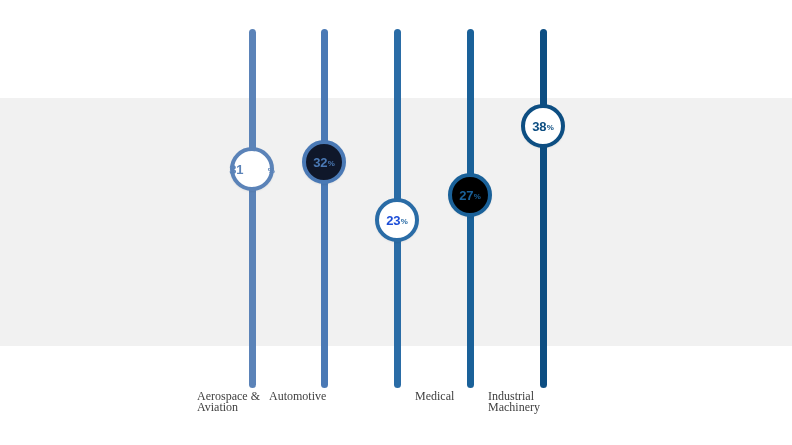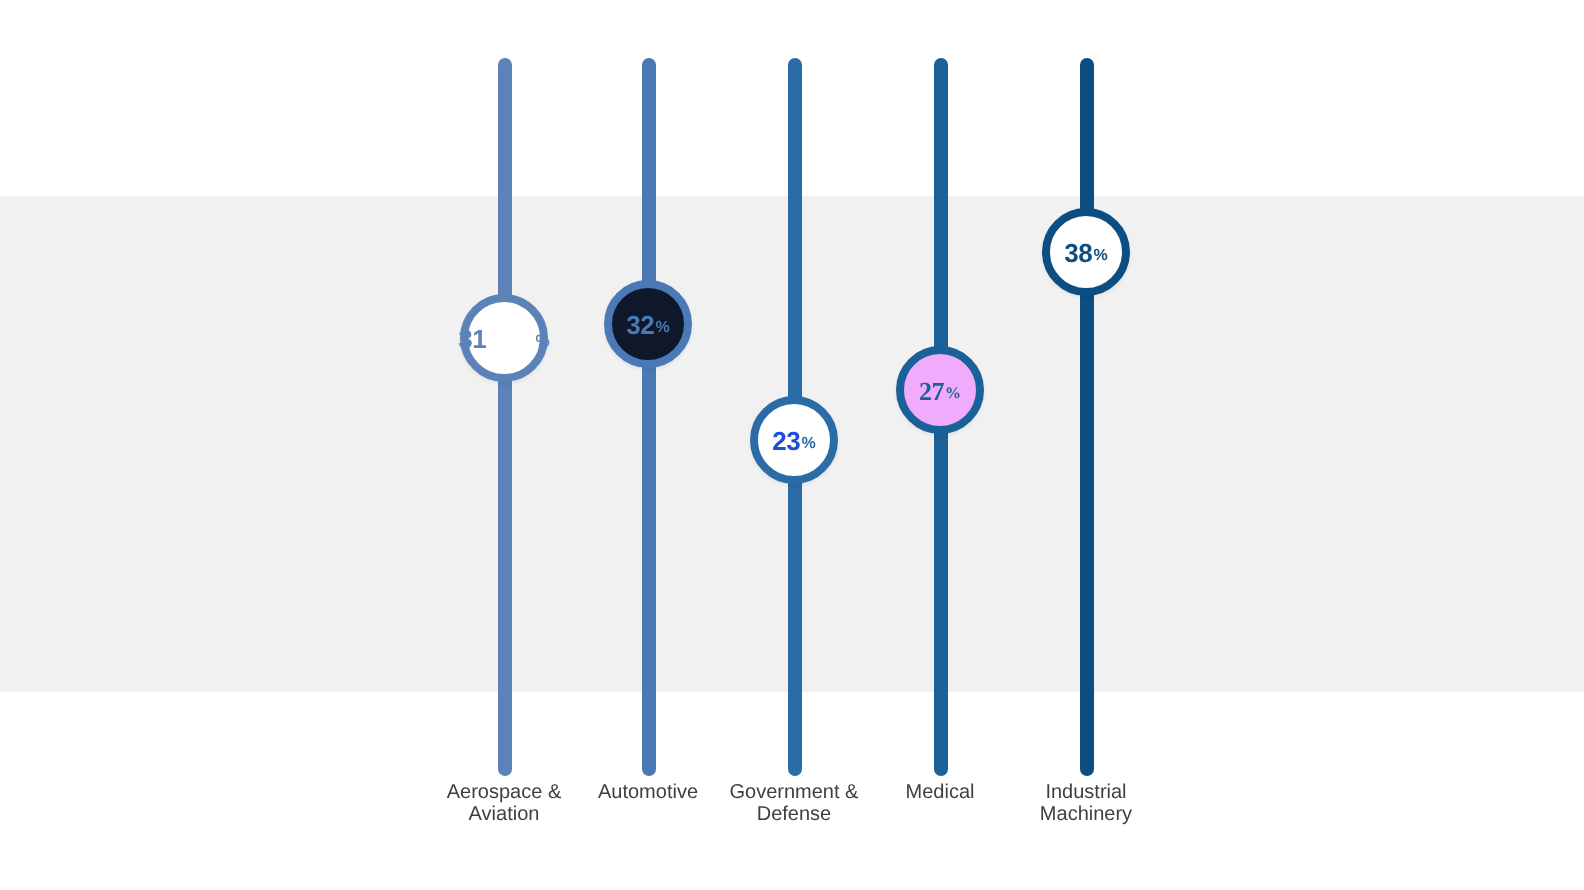--- a/index.html
+++ b/index.html
@@ -74,25 +74,24 @@
     line-height: 1;
     position: relative;
     top: 2px;
     margin-left: 0.5px;
   }
   .cat-label {
     position: absolute;
     width: 110px;
     margin-left: -55px;
     left: 50%;
-    text-align: center;
-    font-size: 10px;
+    font-size: 12px;
     line-height: 11px;
     color: #3f3f3f;
-    font-family: Liberation Sans, sans-serif;
+    font-family: Liberation Serif, serif;
   }
 </style>
 </head>
 <body>
 
 <div id="chart-root" style="background: rgb(255, 255, 255);">
 
   <div class="band" style="top: 98px; height: 248px; background: rgb(241, 241, 241);"></div>
 
   <div class="plot">
@@ -120,29 +119,25 @@
 
       </div>
     </div>
 
     <div class="lolli" style="left: 397px;">
       <div class="stem" style="top: 29px; height: 359px; background: rgb(42, 108, 166);"></div>
       <div class="marker" style="top: 198px; border-color: rgb(42, 108, 166); background: rgb(255, 255, 255);">
         <span class="val" style="color: #1d4ed8;">23</span>
           <span class="pct" style="color: rgb(42, 108, 166);">%</span>
       </div>
-      <div class="cat-label" style="top: 391px; color: rgb(63, 63, 63);">
-        <div>Government &amp;</div>
-        <div>Defense</div>
-      </div>
     </div>
 
     <div class="lolli" style="left: 470px;">
       <div class="stem" style="top: 29px; height: 359px; background: rgb(26, 97, 153);"></div>
-      <div class="marker" style="top: 173px; border-color: rgb(26, 97, 153); background: #f0abfc; font-family: Liberation Serif, serif;">
+      <div class="marker" style="top: 173px; border-color: rgb(26, 97, 153); background: #000000;">
         <span class="val" style="color: rgb(26, 97, 153);">27</span>
           <span class="pct" style="color: rgb(26, 97, 153);">%</span>
       </div>
       <div class="cat-label" style="top: 391px; color: rgb(63, 63, 63);">
         <div>Medical</div>
 
       </div>
     </div>
 
     <div class="lolli" style="left: 543px;">

